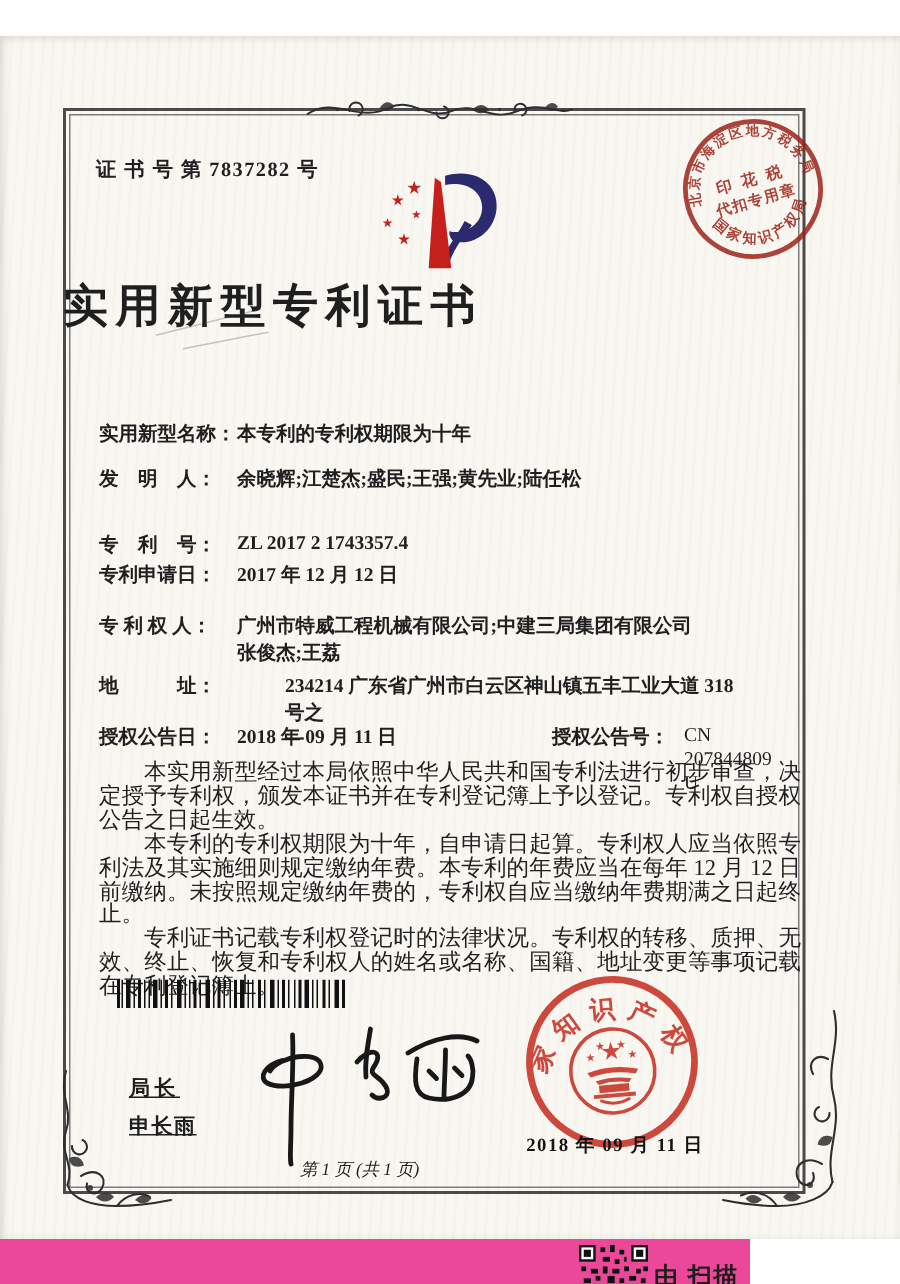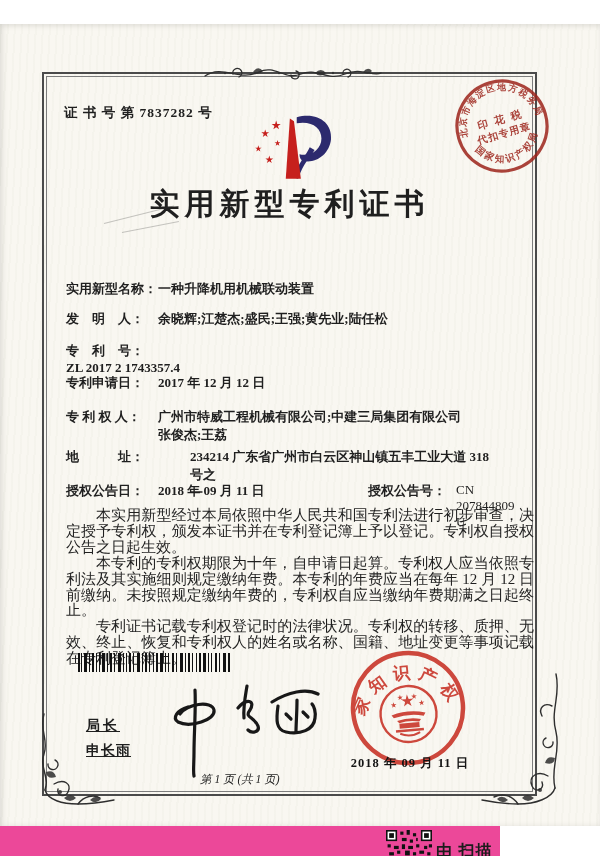--- a/index.html
+++ b/index.html
@@ -15,21 +15,21 @@
   html,body{width:600px;height:856px;background:#ffffff;overflow:hidden;
     font-family:"Liberation Serif", serif;color:var(--ink);}
   .stage{position:relative;width:500px;height:856px;background:#ec4899;margin-top:24px;}
   .paper{position:absolute;left:0;top:0;width:600px;height:802px;background:var(--paper);
     background-image:repeating-linear-gradient(93deg, rgba(170,180,150,.05) 0 2px, rgba(0,0,0,0) 2px 7px);
     box-shadow:inset 3px 0 6px rgba(0,0,0,.08), inset 0 3px 5px rgba(0,0,0,.05);}
   .abs{position:absolute;}
   .frame{left:42px;top:48px;width:495px;height:724px;border:2px solid var(--frame);}
   .frame-inner{position:absolute;inset:2px;border:1px solid #7c7c7c;}
   .cert-no{left:64px;top:80px;font-size:13.5px;font-weight:bold;letter-spacing:1px;}
-  .title{left:42px;top:160px;width:495px;text-align:center;font-size:30px;font-weight:bold;letter-spacing:5px;}
+  .title{left:42px;top:160px;width:495px;text-align:left;font-size:30px;font-weight:bold;letter-spacing:5px;}
   .row{left:66px;display:flex;font-size:13px;}
   .row .lbl{flex:none;width:92px;font-weight:bold;}
   .row .val{font-weight:bold;}
   .grant-right{left:368px;display:flex;font-size:13px;}
   .grant-right .lbl{flex:none;width:88px;font-weight:bold;}
   .paras{left:66px;top:484px;width:468px;font-size:15px;line-height:15.9px;text-align:justify;}
   .paras p{text-indent:2em;}
   .director{left:86px;font-size:14px;font-weight:bold;letter-spacing:3px;text-decoration:underline;}
   .seal-date{left:336px;top:731px;width:148px;text-align:center;font-size:12.5px;font-weight:bold;
     letter-spacing:1px;color:#141414;z-index:6;}
@@ -142,27 +142,27 @@
     </g>
   </svg>
 
   <div class="abs title">实用新型专利证书</div>
 
   <div class="abs scratch" style="left:104px;top:199px;width:72px;transform:rotate(-14deg);"></div>
   <div class="abs scratch" style="left:122px;top:208px;width:58px;transform:rotate(-11deg);"></div>
 
   <div class="abs row" style="top:256px;">
     <span class="lbl">实用新型名称：</span>
-    <span class="val">一种升降机用机械联动装置</span>
+    <span class="val">本专利的专利权期限为十年</span>
   </div>
   <div class="abs row" style="top:286px;">
     <span class="lbl">发　明　人：</span>
     <span class="val">余晓辉;江楚杰;盛民;王强;黄先业;陆任松</span>
   </div>
-  <div class="abs row" style="top:318px;flex-direction:column;">
+  <div class="abs row" style="top:330px;">
     <span class="lbl">专　利　号：</span>
     <span class="val">ZL 2017 2 1743357.4</span>
   </div>
   <div class="abs row" style="top:350px;">
     <span class="lbl">专利申请日：</span>
     <span class="val">2017 年 12 月 12 日</span>
   </div>
   <div class="abs row" style="top:384px;">
     <span class="lbl">专 利 权 人：</span>
     <span class="val">

